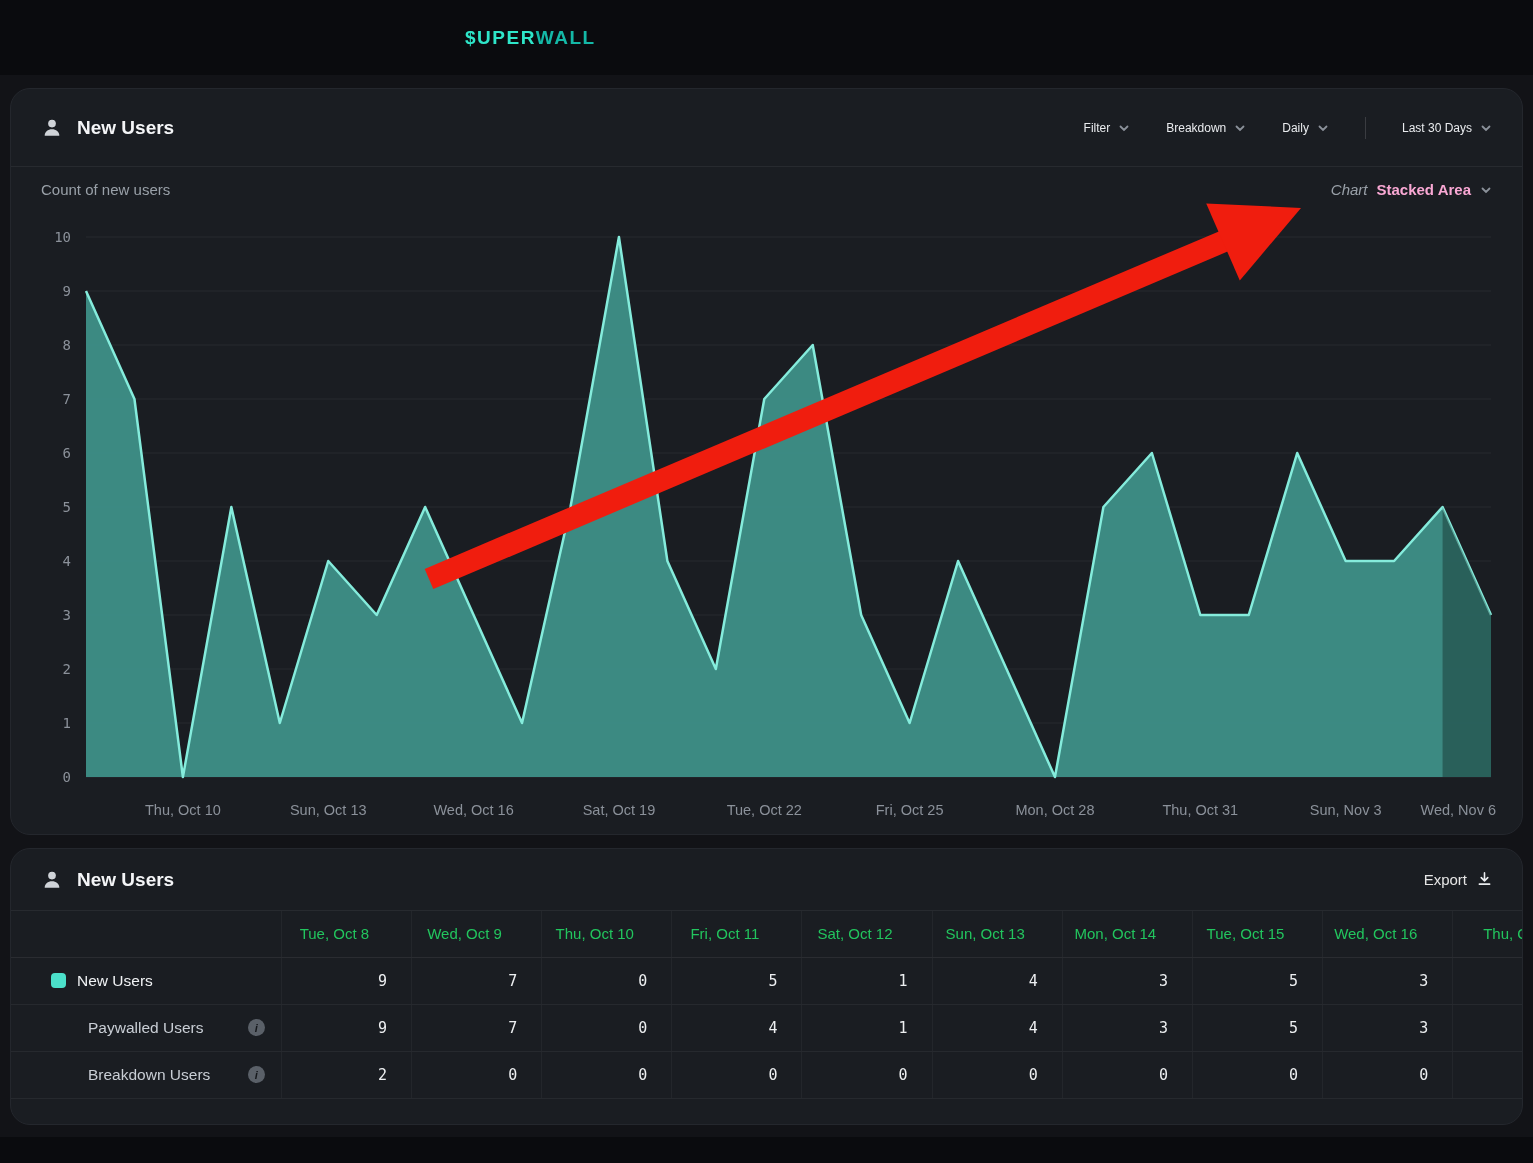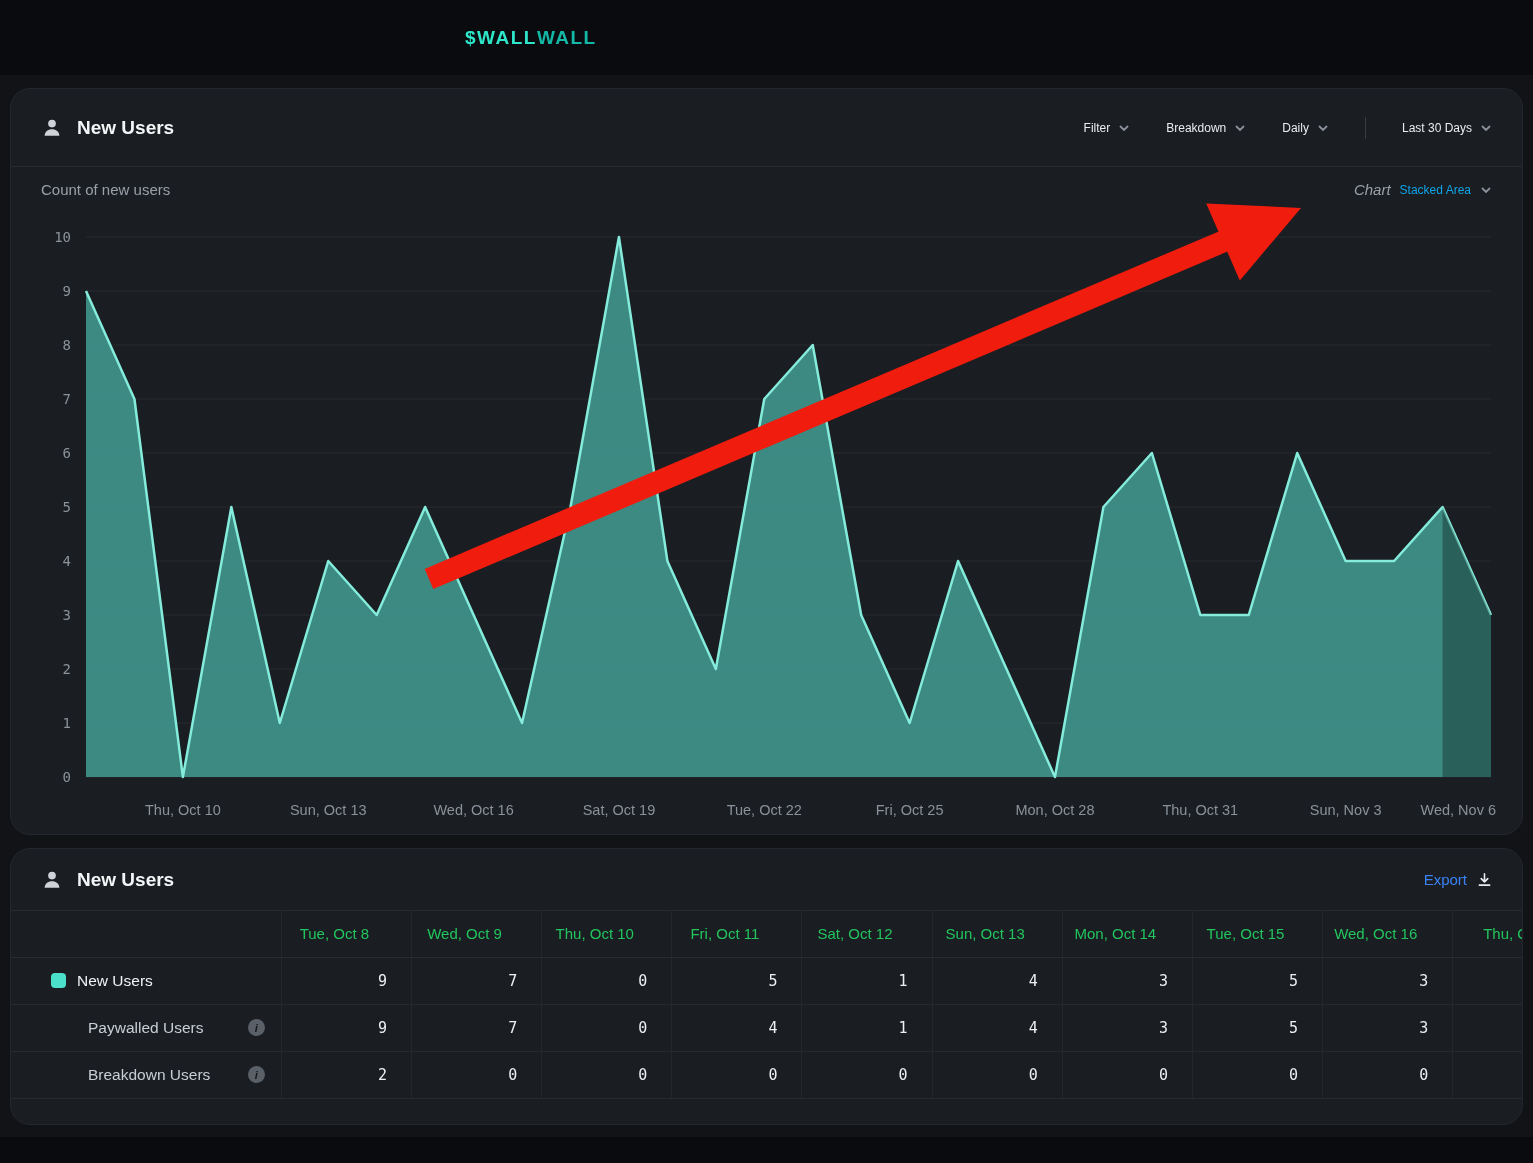--- a/index.html
+++ b/index.html
@@ -31,29 +31,29 @@
   .controls { display:flex; align-items:center; gap:36px; }
   .control { background:none; border:none; color:#e9ebee; font-size:12px; font-family:inherit;
              display:flex; align-items:center; gap:8px; cursor:pointer; }
   .divider { width:1px; height:22px; background:rgba(255,255,255,0.14); }
 
   .chart-section { position:relative; padding:0 30px; }
   .chart-meta { display:flex; align-items:flex-start; justify-content:space-between; margin-top:14px; height:26px; }
   .subtitle { color:#99a0a8; font-size:15px; }
   .chart-selector { background:none; border:none; font-family:inherit; display:flex; align-items:center; gap:9px; cursor:pointer; }
   .chart-selector .muted { color:#99a0a8; font-size:15px;font-style:italic; }
-  .chart-selector .strong { color:#0ea5e9; font-size:12px; font-weight:400; }
+  .chart-selector .strong { color:#f9a8d4; font-size:15px; font-weight:700; }
 
   .chart-wrap { margin-top:2px; height:620px; }
 
   .arrow-overlay { position:absolute; top:0; left:0; pointer-events:none; z-index:5; }
 
   
-  .export-btn { background:none; border:none; color:#3b82f6; font-size:15px; font-family:inherit;
-                display:flex; align-items:flex-end; gap:10px; cursor:pointer; }
+  .export-btn { background:none; border:none; color:#e5e5e5; font-size:15px; font-family:inherit;
+                display:flex; align-items:flex-start; gap:10px; cursor:pointer; }
   .table-clip { width:100%; overflow:hidden; }
   #data-table { border-collapse:collapse; table-layout:fixed; width:1572px; }
   #data-table th, #data-table td { border-left:1px solid rgba(255,255,255,0.045); }
   #data-table th:first-child, #data-table td:first-child { border-left:none; }
   #data-table thead th { height:46px; color:#22c55e; font-weight:400; font-size:15px; text-align:center;
                          padding:0 24px 0 0; border-bottom:1px solid rgba(255,255,255,0.07); }
   #data-table tbody td { height:47px; text-align:right; padding:0 24px 0 0; color:#edeff1;
                          font-family:"DejaVu Sans Mono", monospace; font-size:15px;
                          border-bottom:1px solid rgba(255,255,255,0.055); }
   #data-table tbody td.label-cell { font-family:"Liberation Sans", sans-serif; font-size:15.5px;
@@ -68,21 +68,21 @@
 
   .bottom-strip { position:absolute; left:0; top:1137px; width:100%; height:26px; background:#0a0b0e; }
 </style>
 </head>
 <body>
 
 <div class="page">
 
   <header class="topbar">
     <div class="logo">
-      <span class="logo-accent">$WALL</span>
+      <span class="logo-accent">$UPER</span>
         <span class="logo-rest">WALL</span>
     </div>
   </header>
 
   <section class="panel chart-panel">
     <div class="panel-header">
       <div class="panel-title">
         <svg width="22" height="22" viewBox="0 0 24 24">
           <circle cx="12" cy="7.2" r="4.2" fill="#cfd3d8"></circle>
           <path d="M4 20.5c0-4.4 3.6-7.1 8-7.1s8 2.7 8 7.1z" fill="#cfd3d8"></path>

